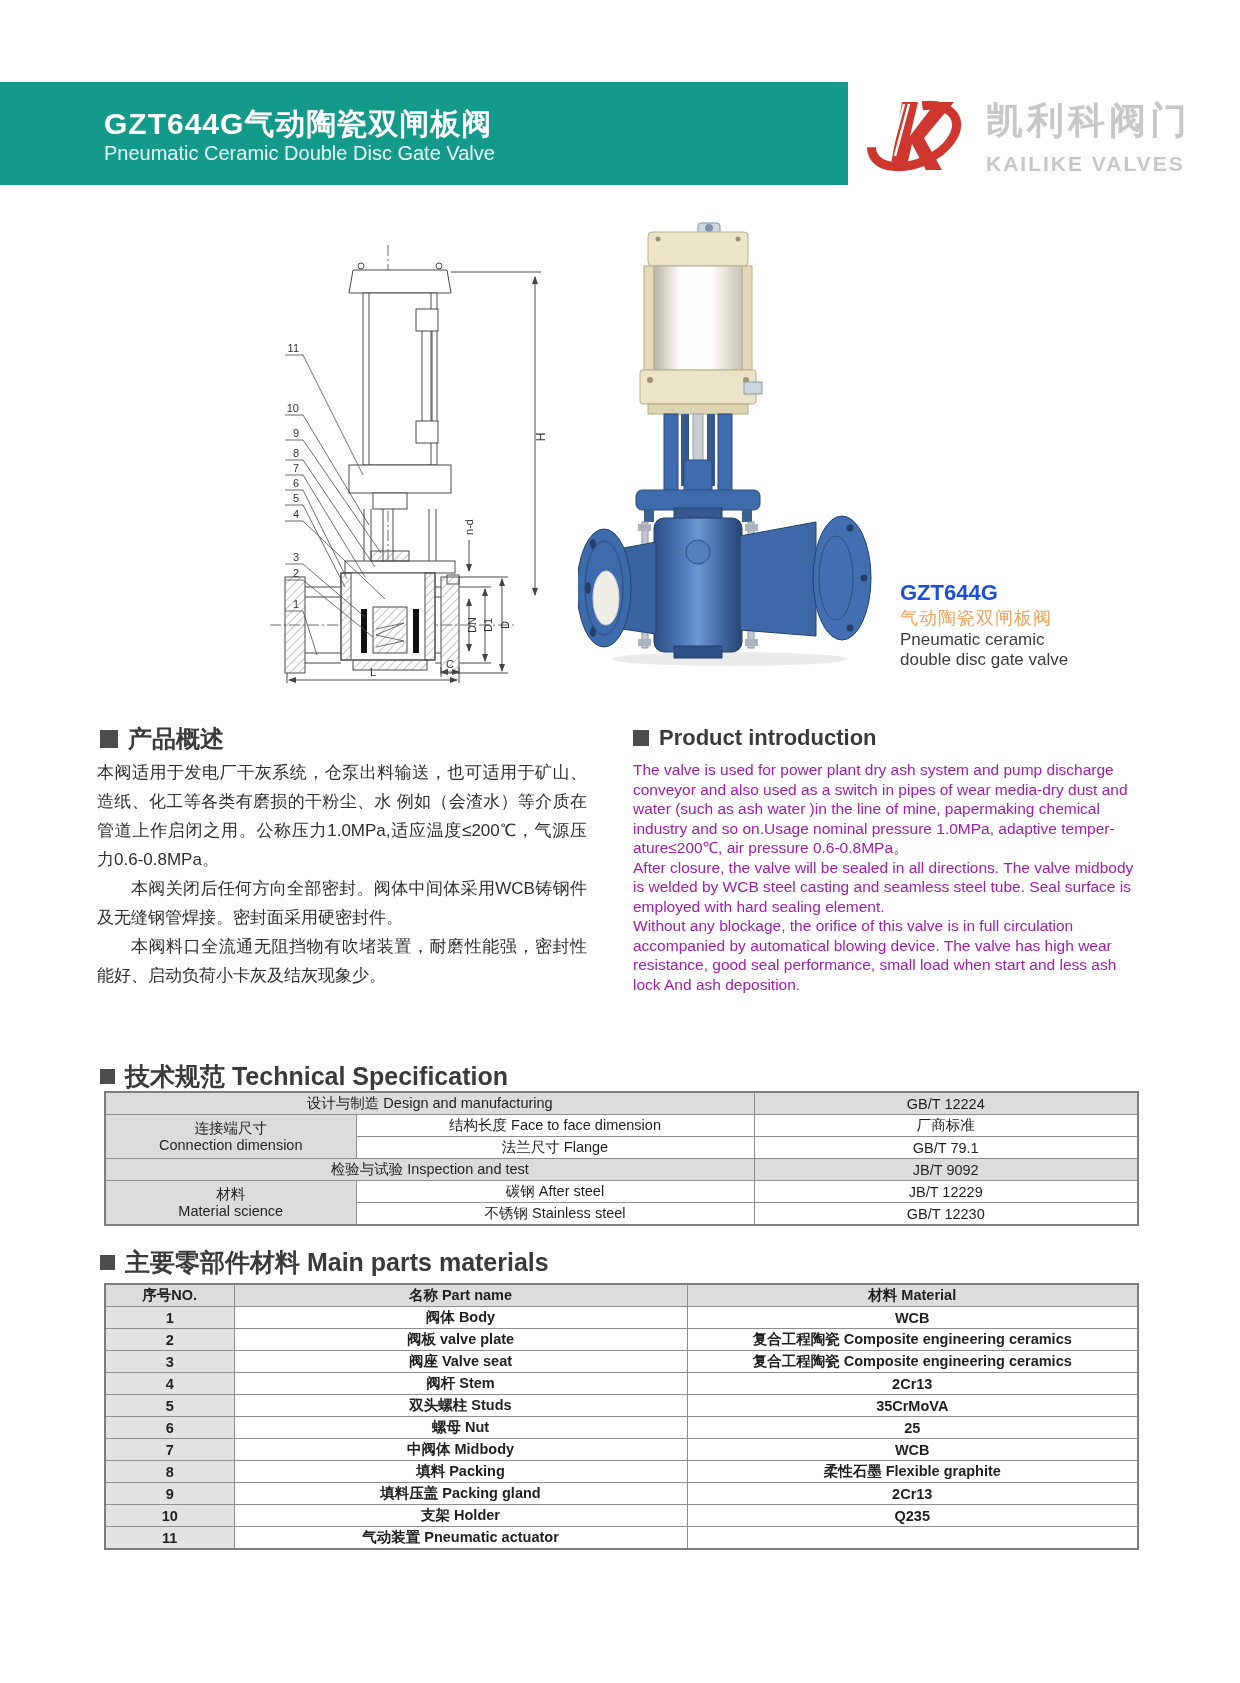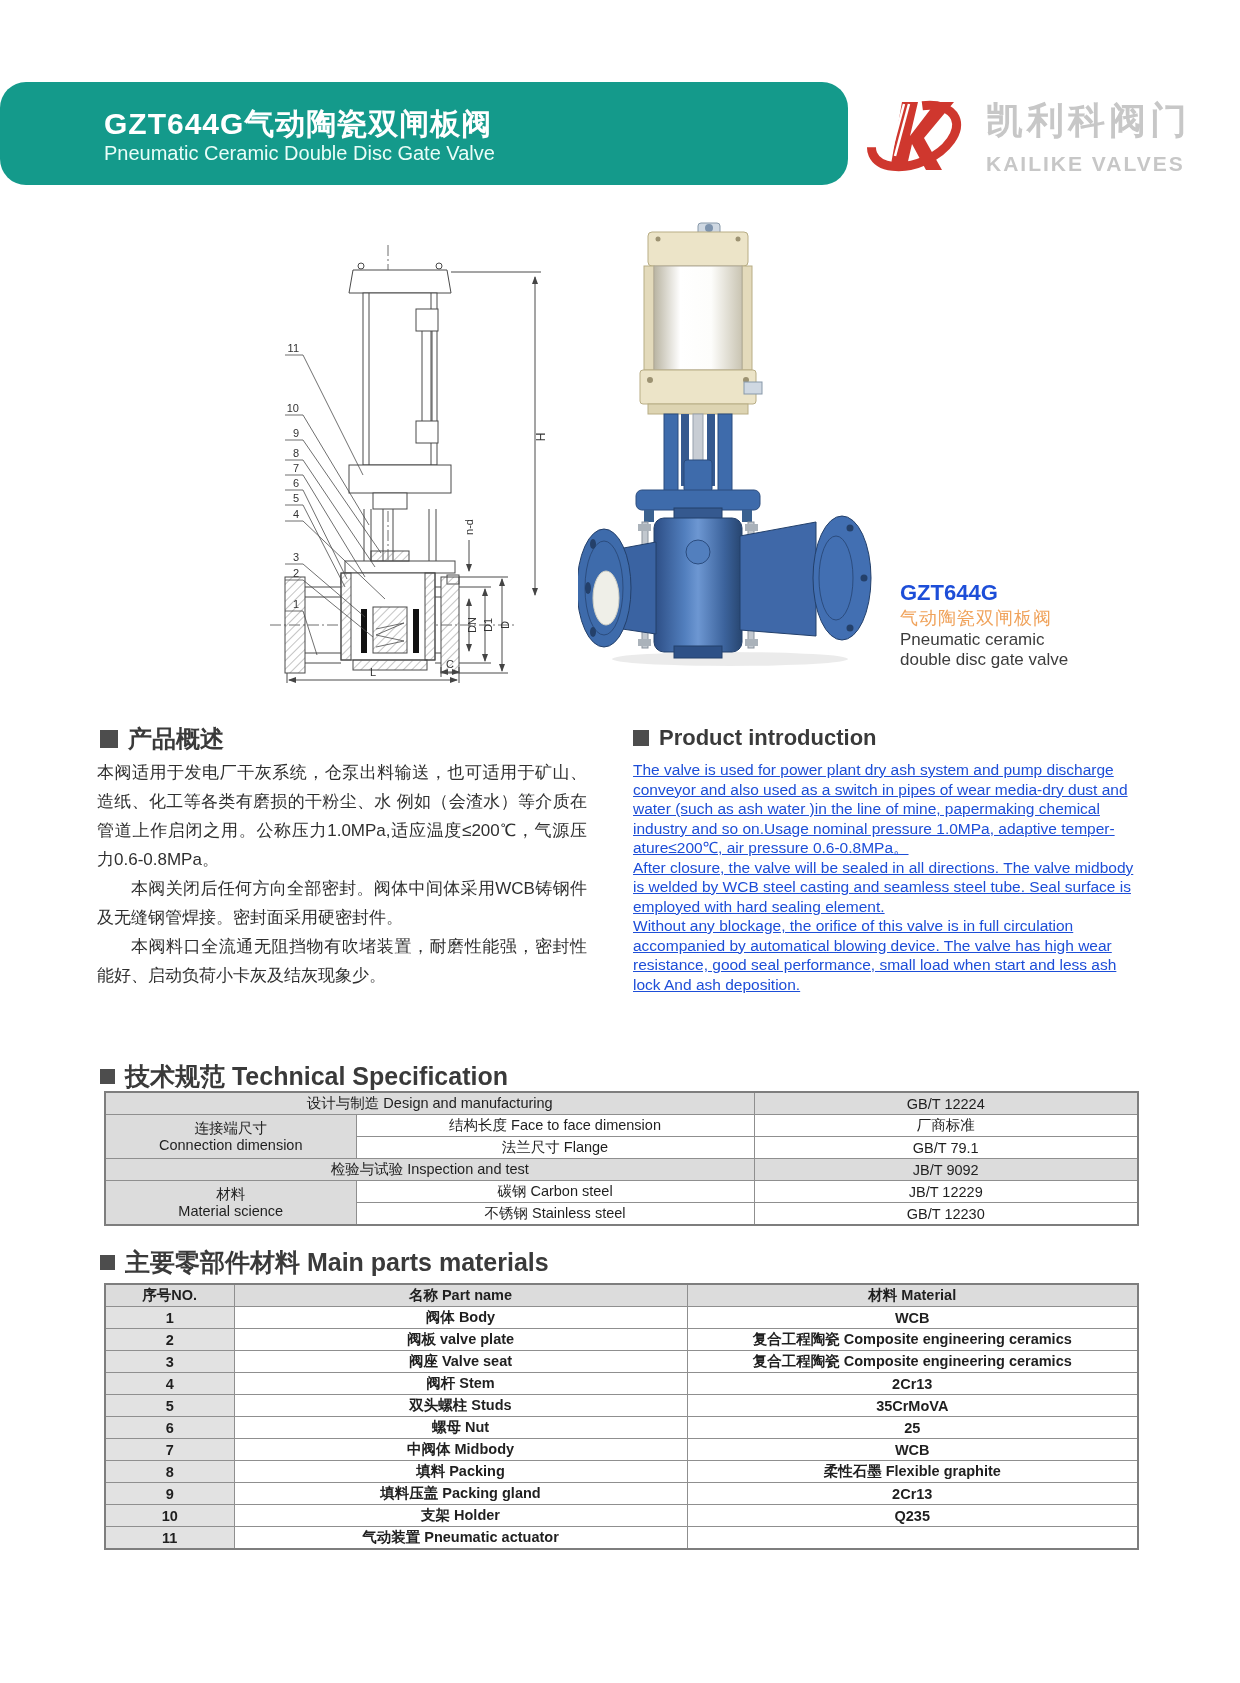--- a/index.html
+++ b/index.html
@@ -4,21 +4,21 @@
 <style>
   * { margin:0; padding:0; box-sizing:border-box; }
   html,body { background:#fff; }
   body {
     width:1240px; height:1683px; position:relative;
     font-family:"Liberation Sans", sans-serif; color:#333; overflow:hidden;
   }
   .abs { position:absolute; }
 
   
-  .banner { left:0; top:82px; width:848px; height:103px; background:#149a8b;border-radius:26px; }
+  .banner { left:0; top:82px; width:848px; height:103px; background:#149a8b; }
   .banner h1 { position:absolute; left:104px; top:22px; font-size:30px; letter-spacing:1px;
                color:#fff; font-weight:bold; }
   .banner h2 { position:absolute; left:104px; top:60px; font-size:20px; font-weight:normal;
                color:#e9fdf8; }
 
   
   .logo-mark { left:862px; top:86px; width:112px; height:96px; }
   .brand { left:986px; top:96px; width:250px; color:#c7c7c7; }
   .brand .cn { font-size:37px; font-weight:bold; letter-spacing:4px; white-space:nowrap; }
   .brand .en { font-size:21px; font-weight:bold; letter-spacing:2px; margin-top:6px; white-space:nowrap; }
@@ -34,21 +34,21 @@
   .sec-head .bullet { display:inline-block; background:#4d4d4d; }
   .h-big { font-size:24px; } .h-big .bullet { width:18px; height:18px; }
   .h-mid { font-size:25px; } .h-mid .bullet { width:15px; height:15px; }
 
   .overview-head { left:100px; top:723px; }
   .overview-text { left:97px; top:758px; width:490px; font-size:17px; line-height:29px;
                    text-align:justify; color:#2f2f2f; }
   .overview-text p.indent { text-indent:2em; }
 
   .intro-head { left:633px; top:725px; }
-  .intro-text { left:633px; top:760px; width:505px; font-size:15.5px; line-height:19.5px; color:#1d4ed8;text-decoration:underline; }
+  .intro-text { left:633px; top:760px; width:505px; font-size:15.5px; line-height:19.5px; color:#a21caf; }
 
   .spec-head  { left:100px; top:1060px; }
   .parts-head { left:100px; top:1246px; }
 
   
   table { border-collapse:collapse; table-layout:fixed;padding-left:12px; }
   .spec  { left:104px; top:1091px; width:1033px; }
   .parts { left:104px; top:1283px; width:1033px;font-weight:bold; }
   td { border:1px solid #8f8f8f; text-align:center; vertical-align:middle;
        font-size:14.5px; color:#1f1f1f; padding:1px 4px; }
@@ -341,21 +341,21 @@
   </tr>
   <tr class="gray">
     <td colspan="2">检验与试验  Inspection and test</td>
     <td>JB/T 9092</td>
   </tr>
   <tr>
     <td rowspan="2" class="gray twoline">
       <div>材料</div>
       <div>Material science</div>
     </td>
-    <td>碳钢 Carbon steel</td>
+    <td>碳钢 After steel</td>
     <td>JB/T 12229</td>
   </tr>
   <tr>
     <td>不锈钢 Stainless steel</td>
     <td>GB/T 12230</td>
   </tr>
 </tbody>
   </table>
 
 <div class="abs sec-head h-mid parts-head">

